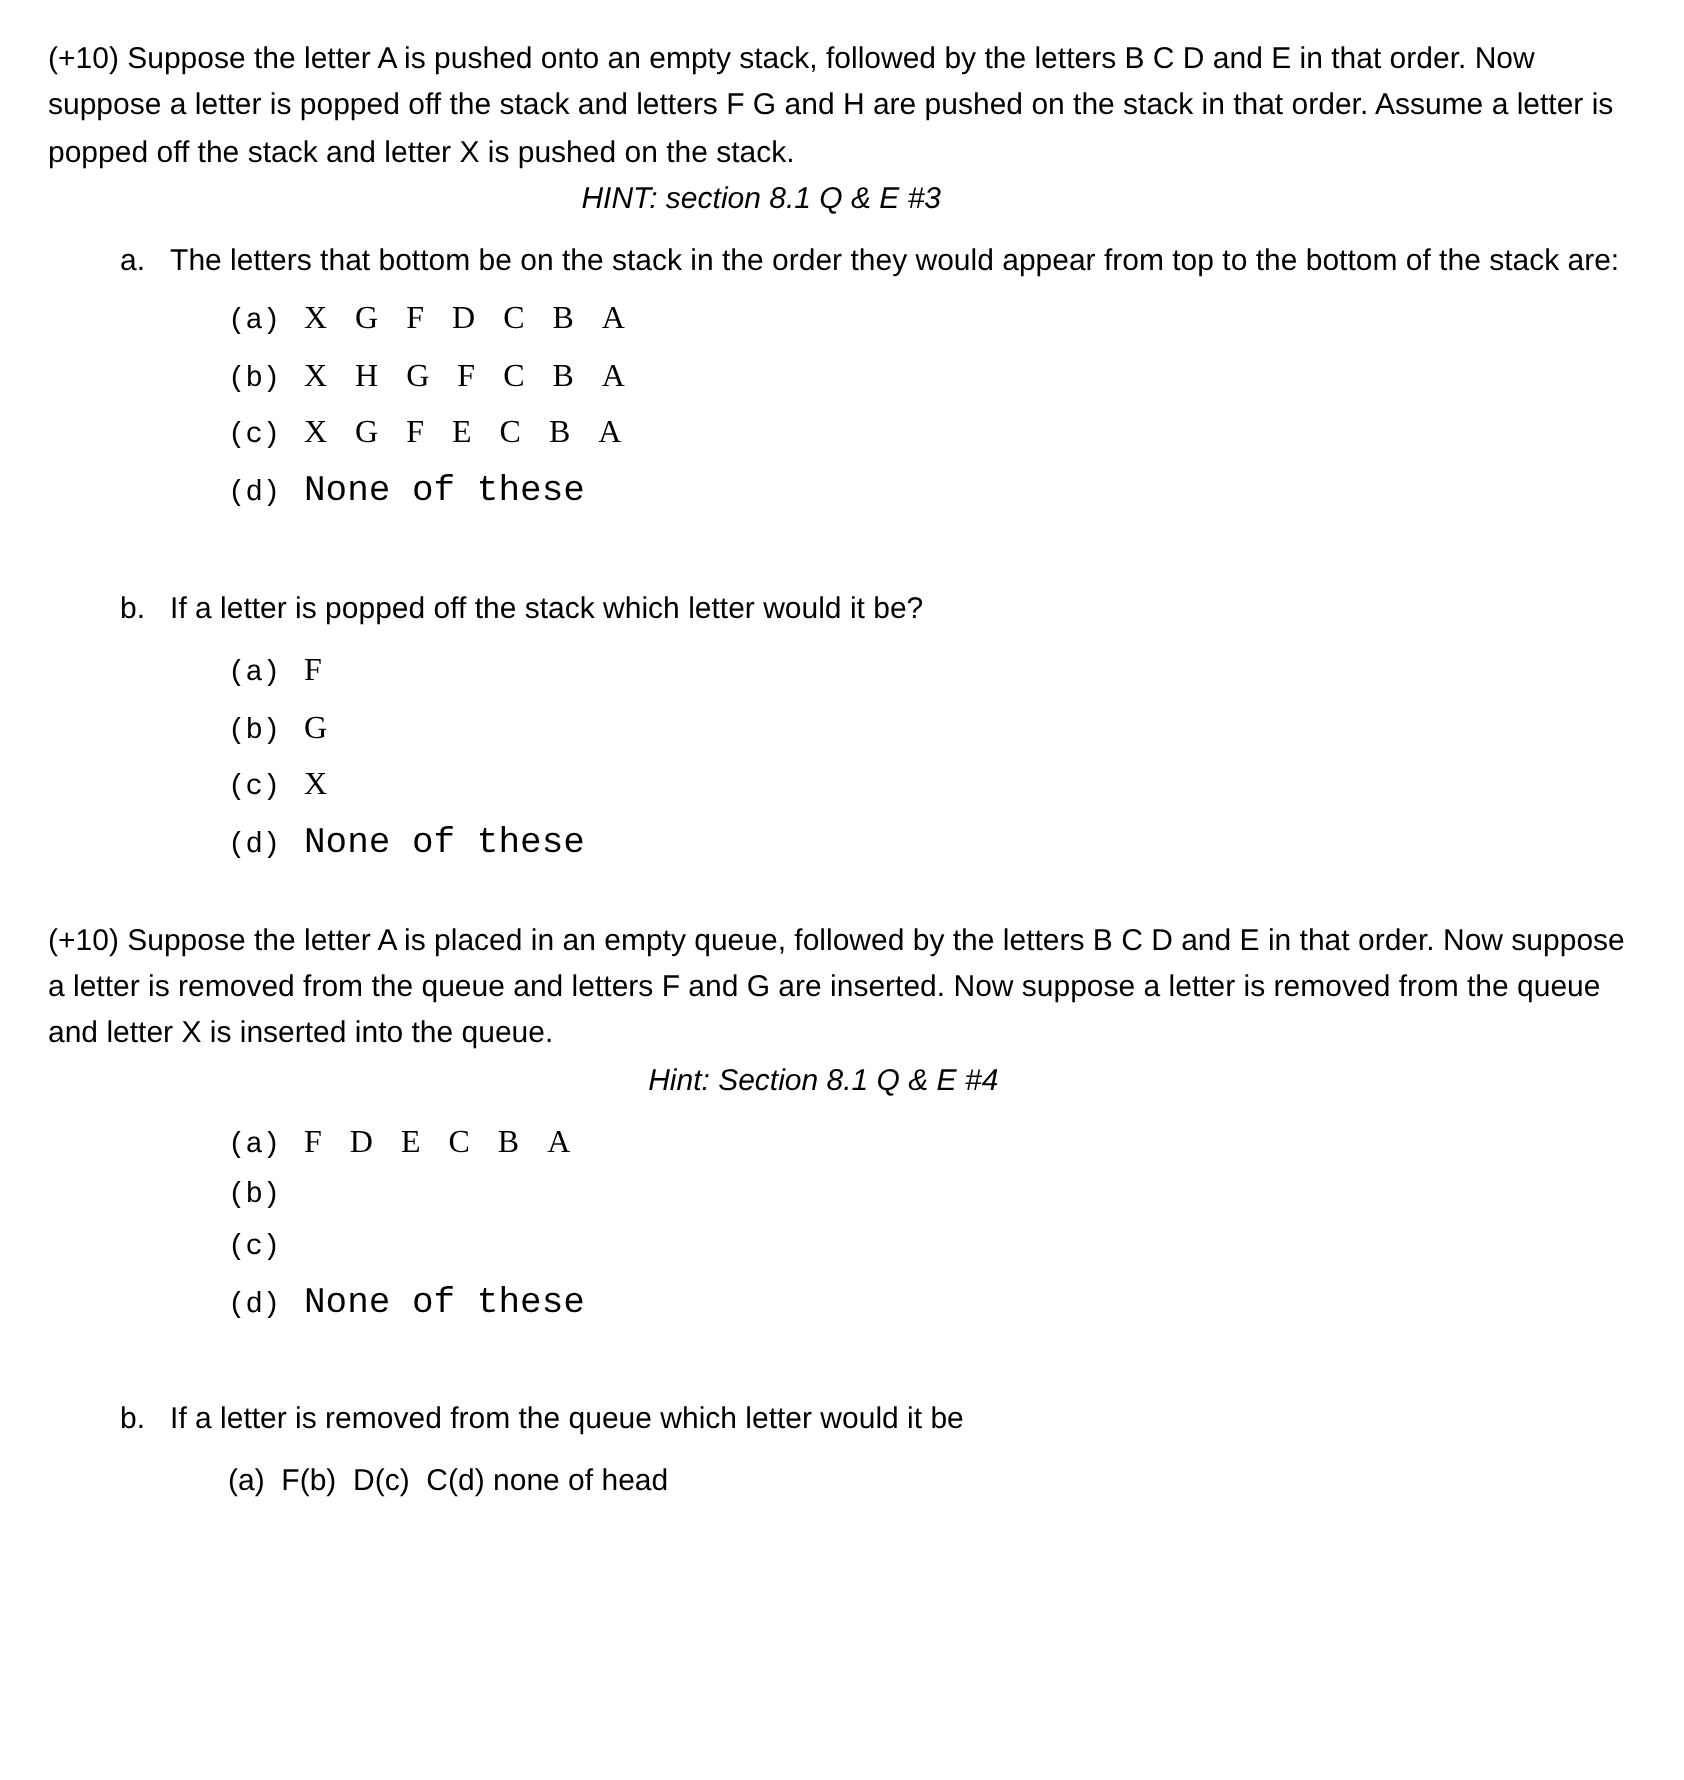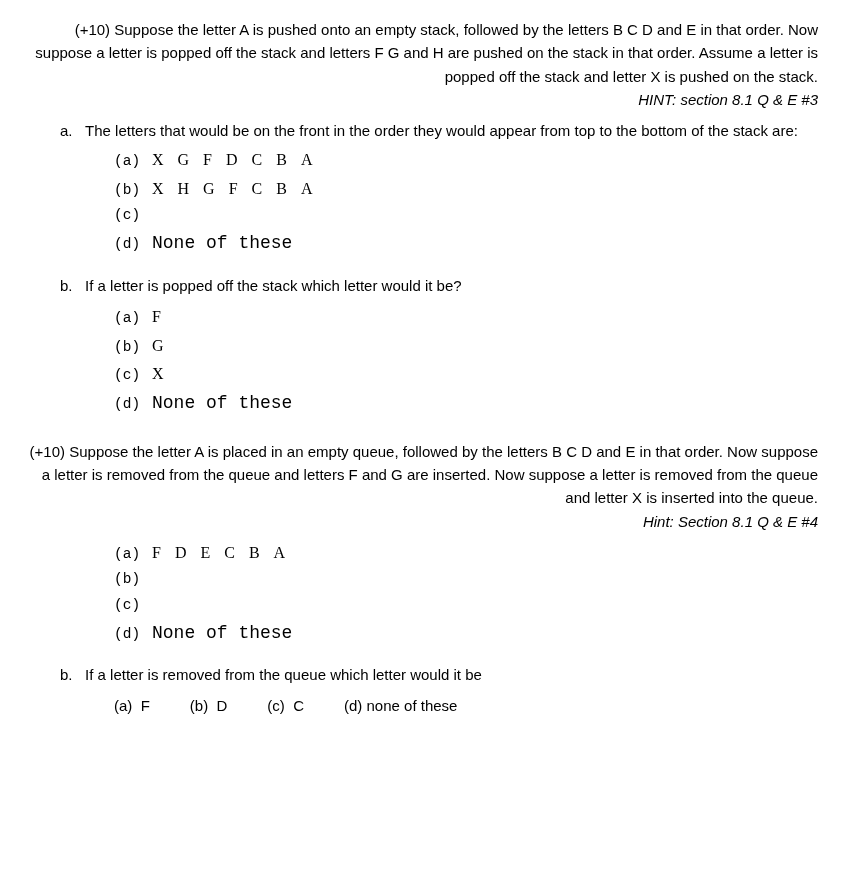--- a/index.html
+++ b/index.html
@@ -15,21 +15,20 @@
       width: 842px;
       min-height: 890px;
       padding: 18px 24px;
     }
     .question-block {
       margin-bottom: 18px;
     }
     .question-text {
       line-height: 1.55;
       margin-bottom: 6px;
-      text-align: right;
     }
     .question-text em {
       font-style: italic;
     }
     .sub-question {
       margin-left: 36px;
       margin-top: 8px;
       margin-bottom: 4px;
       line-height: 1.55;
     }
@@ -52,68 +51,68 @@
       font-family: Liberation Serif, serif;
       font-size: 16px;
       letter-spacing: 2px;
     }
     .option-content-mono {
       font-family: 'Courier New', Courier, monospace;
       font-size: 18px;
     }
     .sub-b {
       margin-left: 36px;
-      margin-top: 14px;
+      margin-top: 30px;
       margin-bottom: 6px;
       line-height: 1.55;
     }
     .inline-options {
       margin-left: 90px;
       margin-top: 2px;
       line-height: 1.75;
     }
     .section-gap {
       margin-top: 20px;
     }
     .bottom-options-row {
       display: flex;
       align-items: baseline;
       margin-left: 90px;
       margin-top: 10px;
-      gap: 40px;
     }
     .bottom-opt {
       font-family: Arial, sans-serif;
       font-size: 15px;
     }
   </style>
 </head>
 <body>
 
 <div class="question-block">
   <div class="question-text">
     <span>(+10) Suppose the letter A is pushed onto an empty stack, followed by the letters B  C  D and E in that order.  Now suppose a letter is popped off the stack and letters F  G and H are pushed on the stack in that order.   Assume a letter is popped off the stack and letter X is pushed on the stack.</span>
     <br>
     &nbsp;&nbsp;&nbsp;&nbsp;&nbsp;&nbsp;&nbsp;&nbsp;&nbsp;&nbsp;&nbsp;&nbsp;&nbsp;&nbsp;&nbsp;&nbsp;&nbsp;&nbsp;&nbsp;&nbsp;&nbsp;&nbsp;&nbsp;&nbsp;&nbsp;&nbsp;&nbsp;&nbsp;&nbsp;&nbsp;&nbsp;&nbsp;&nbsp;&nbsp;&nbsp;&nbsp;&nbsp;&nbsp;&nbsp;&nbsp;&nbsp;&nbsp;&nbsp;&nbsp;&nbsp;&nbsp;&nbsp;&nbsp;&nbsp;&nbsp;&nbsp;&nbsp;&nbsp;&nbsp;&nbsp;&nbsp;&nbsp;&nbsp;&nbsp;&nbsp;&nbsp;&nbsp;&nbsp;&nbsp;<em>HINT:  section 8.1 Q &amp; E #3</em>
   </div>
 
   <div class="sub-question">
-    <span>a.</span>&nbsp;&nbsp;&nbsp;<span>The letters that would be on the front in the order they would appear from top to the bottom of the stack are:</span>
+    <span>a.</span>&nbsp;&nbsp;&nbsp;<span>The letters that bottom be on the stack in the order they would appear from top to the bottom of the stack are:</span>
   </div>
   <div class="options-block">
     <div class="option-row">
       <span class="option-label">(a)</span>
       <span class="option-content">X&nbsp;&nbsp;G&nbsp;&nbsp;F&nbsp;&nbsp;D&nbsp;&nbsp;C&nbsp;&nbsp;B&nbsp;&nbsp;A</span>
     </div>
     <div class="option-row">
       <span class="option-label">(b)</span>
       <span class="option-content">X&nbsp;&nbsp;H&nbsp;&nbsp;G&nbsp;&nbsp;F&nbsp;&nbsp;C&nbsp;&nbsp;B&nbsp;&nbsp;A</span>
     </div>
     <div class="option-row">
       <span class="option-label">(c)</span>
+      <span class="option-content">X&nbsp;&nbsp;G&nbsp;&nbsp;F&nbsp;&nbsp;E&nbsp;&nbsp;C&nbsp;&nbsp;B&nbsp;&nbsp;A</span>
     </div>
     <div class="option-row">
       <span class="option-label">(d)</span>
       <span class="option-content-mono">None of these</span>
     </div>
   </div>
 
   <div class="sub-b">
     <span>b.</span>&nbsp;&nbsp;&nbsp;<span>If a letter is popped off the stack which letter would it be?</span>
   </div>
@@ -161,15 +160,15 @@
     </div>
   </div>
 
   <div class="sub-b">
     <span>b.</span>&nbsp;&nbsp;&nbsp;<span>If a letter is removed from the queue which letter would it be</span>
   </div>
   <div class="bottom-options-row">
     <span class="bottom-opt">(a)&nbsp;&nbsp;F</span>
     <span class="bottom-opt">(b)&nbsp;&nbsp;D</span>
     <span class="bottom-opt">(c)&nbsp;&nbsp;C</span>
-    <span class="bottom-opt">(d) none of these</span>
+    <span class="bottom-opt">(d) none of head</span>
   </div>
 </div>
 
 </body></html>

